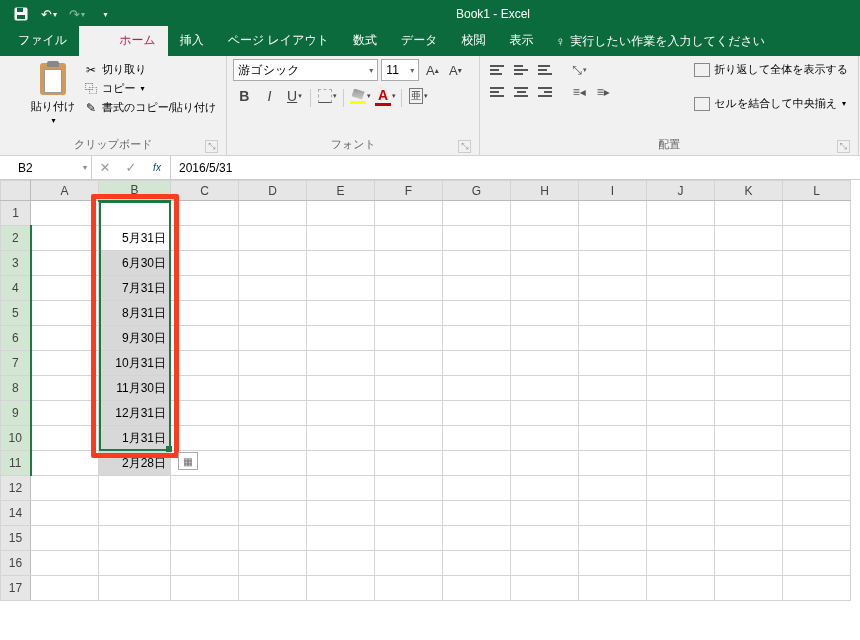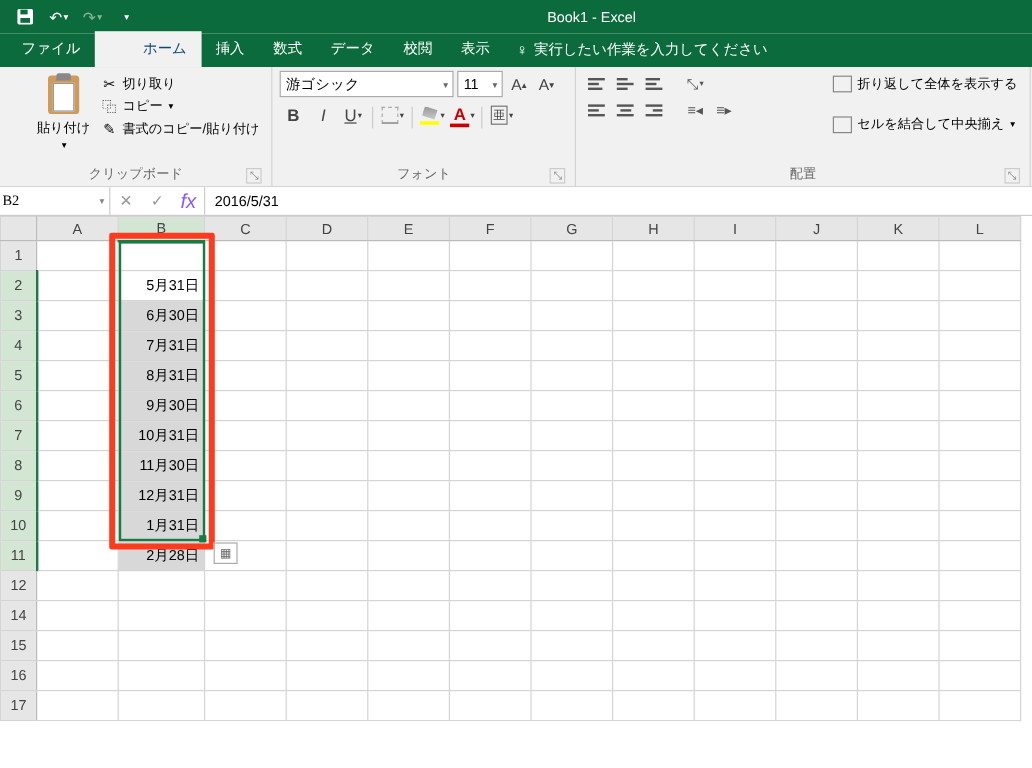--- a/index.html
+++ b/index.html
@@ -9,21 +9,21 @@
 .title-bar { background: #0c6b3d; height: 28px; display: flex; align-items: center; color: #fff; }
 .qat { display: flex; align-items: center; gap: 6px; padding: 0 10px; }
 .qat-btn { width: 22px; height: 22px; display: flex; align-items: center; justify-content: center; font-size: 13px; }
 .qat-disabled { opacity: 0.5; }
 .caret { font-size: 8px; margin-left: 1px; }
 .title-text { flex: 1; text-align: center; font-size: 12px; }
 
 
 .tabs { background: #0c6b3d; height: 28px; display: flex; align-items: flex-end; padding-left: 6px; }
 .tab { color: #fff; padding: 6px 12px 7px 12px; font-size: 12px; cursor: pointer; }
-.tab.active { background: #f1f1f1; color: #0c4a6e; padding-left: 40px; }
+.tab.active { background: #f1f1f1; color: #be185d; padding-left: 40px; }
 .tell-me { color: #fff; font-size: 12px; padding: 6px 10px; display: flex; align-items: center; gap: 5px; }
 .bulb { font-size: 13px; }
 
 
 .ribbon { background: #f1f1f1; border-bottom: 1px solid #d4d4d4; height: 100px; display: flex; }
 .group { border-right: 1px solid #d4d4d4; display: flex; flex-direction: column; padding: 3px 6px 0 6px; }
 .group-body { flex: 1; display: flex; align-items: flex-start; gap: 4px; }
 .group-label { text-align: center; font-size: 11px; color: #666; padding: 2px 0 3px 0; position: relative; }
 .group-launcher { position: absolute; right: 2px; bottom: 2px; font-size: 9px; color: #888; border: 1px solid #ccc; width: 13px; height: 13px; line-height: 11px; }
 
@@ -65,25 +65,25 @@
 .wm-row { display:flex; align-items:center; gap:4px; font-size:11px; white-space:nowrap; padding: 1px 4px;}
 .wm-ic { width:16px; height:14px; border:1px solid #888; position:relative;}
 
 
 .num-body { flex-direction: column; gap:4px; width: 115px;}
 .num-format { width: 110px; }
 .nbtn { width:24px; height:22px; display:flex; align-items:center; justify-content:center; font-size:13px; color:#444;}
 
 
 .name-fx-row { height: 24px; border-bottom: 1px solid #ccc; display:flex; align-items:stretch; background:#fff;}
-.name-box { width: 92px; border-right:1px solid #ccc; display:flex; align-items:center; padding: 0 2px; font-size:12px; position:relative;font-family:Liberation Serif, serif;}
+.name-box { width: 92px; border-right:1px solid #ccc; display:flex; align-items:center; padding: 0 18px; font-size:12px; position:relative;}
 .name-arrow { position:absolute; right:4px; font-size:8px; color:#888;}
 .fx-btns { display:flex; align-items:center; border-right:1px solid #ccc;}
 .fx-btn { width:26px; display:flex; align-items:center; justify-content:center; color:#999; font-size:13px;}
-.fx-label { width:26px; display:flex; align-items:center; justify-content:center; font-style:italic; color:#8b5cf6; font-size:17px;}
+.fx-label { width:26px; display:flex; align-items:center; justify-content:center; font-style:italic; color:#0c4a6e; font-size:10px;}
 .formula-input { flex:1; padding: 0 8px; display:flex; align-items:center; font-size:12px;}
 
 
 .grid-wrap { position:relative; }
 .grid { border-collapse: collapse; table-layout: fixed; }
 .grid th, .grid td { border: 1px solid #d4d4d4; font-size: 12px; font-weight: normal; background:#fff;}
 .grid .corner { width: 30px; height: 20px; background:#e6e6e6; border-right:1px solid #bbb; border-bottom:1px solid #bbb;}
 .grid .col-h { height: 20px; background:#e6e6e6; text-align:center; color:#444; border-bottom:1px solid #bbb;}
 .grid .col-h.sel { background:#d3e5d3; border-bottom: 2px solid #1a7a43;}
 .grid .row-h { width:30px; background:#e6e6e6; text-align:center; color:#444; border-right:1px solid #bbb;}
@@ -116,20 +116,21 @@
         <span class="caret">▾</span>
       </div>
   </div>
   <div class="title-text">Book1 - Excel</div>
 </div>
 
 <div class="tabs">
   <div class="tab">ファイル</div>
   <div class="tab active">ホーム</div>
   <div class="tab">挿入</div>
+  <div class="tab">ページ レイアウト</div>
   <div class="tab">数式</div>
   <div class="tab">データ</div>
   <div class="tab">校閲</div>
   <div class="tab">表示</div>
   <div class="tell-me">
     <span class="bulb">♀</span>
     <span>実行したい作業を入力してください</span>
   </div>
 </div>
 

